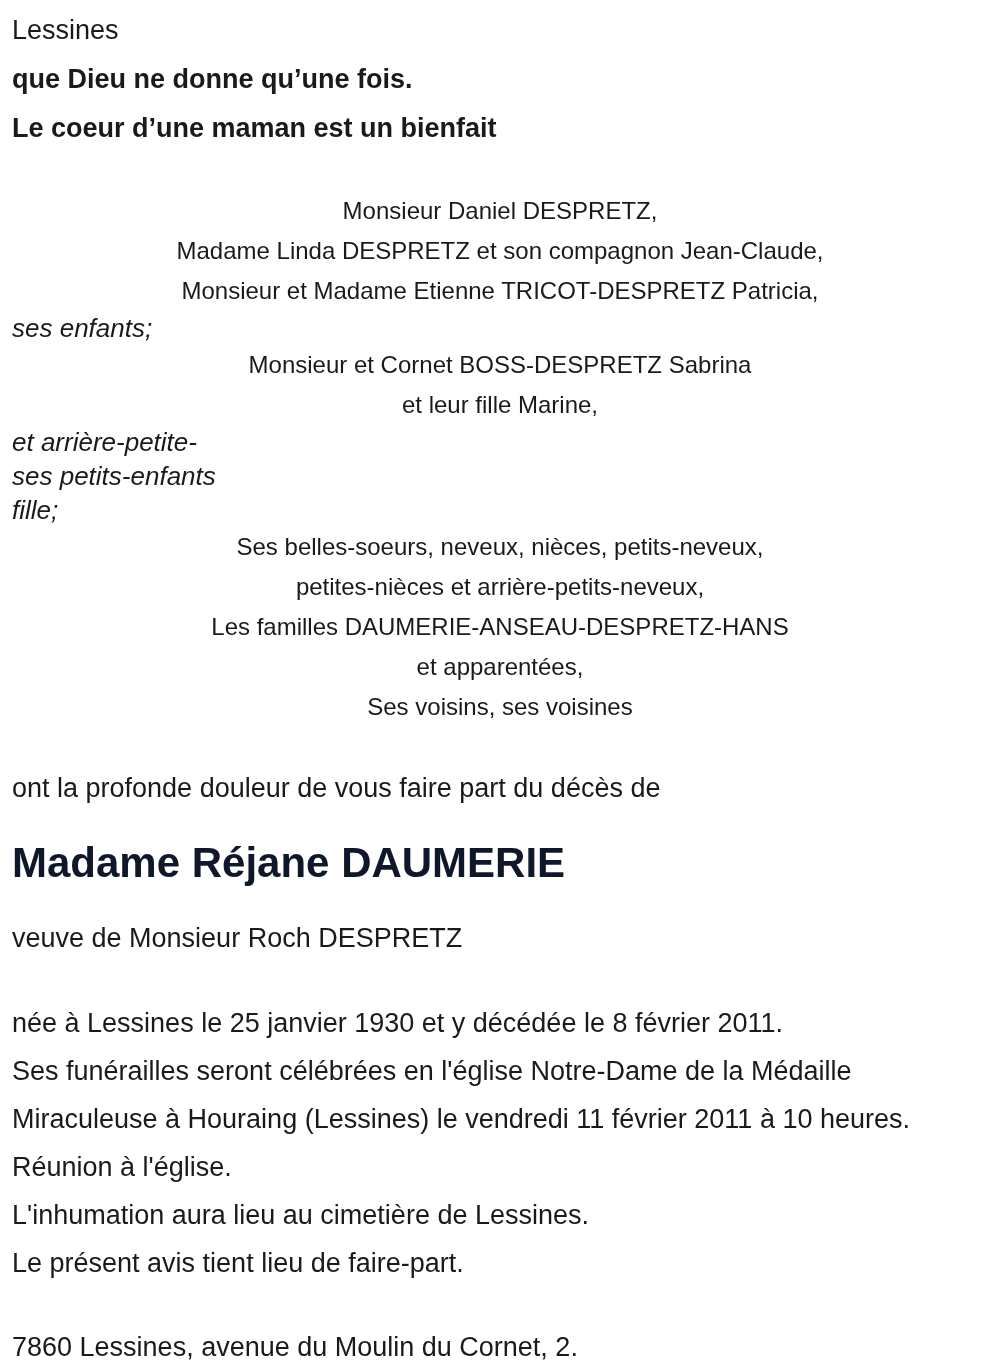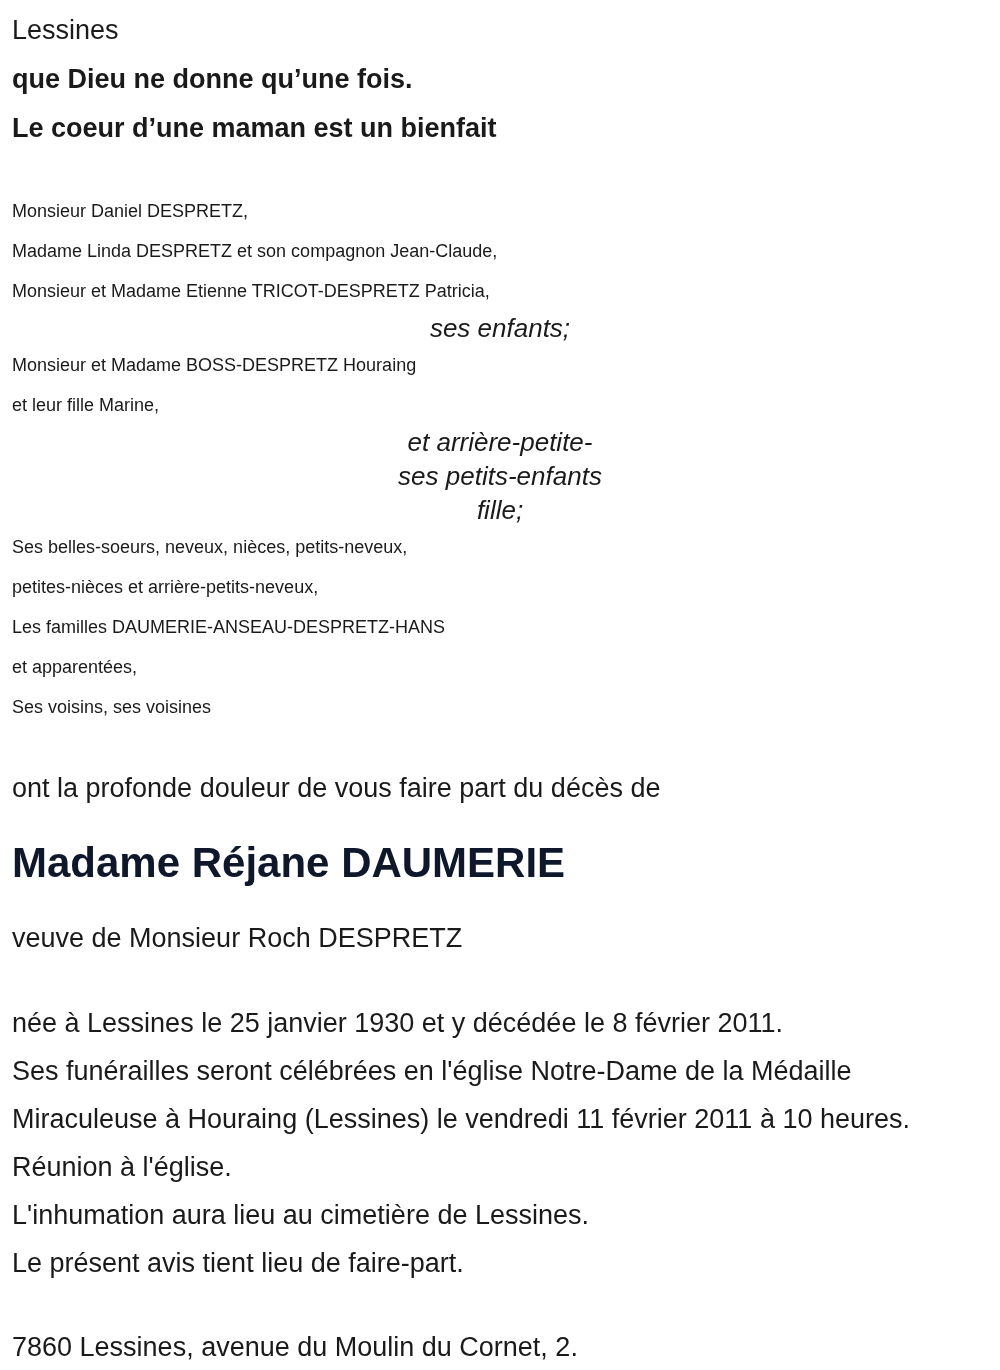--- a/index.html
+++ b/index.html
@@ -23,29 +23,30 @@
   }
   .top-line {
     font-size: 27px;
     line-height: 49px;
     white-space: nowrap;
   }
   .bold {
     font-weight: 700;
   }
   .line {
-    font-size: 18px;
+    font-size: 24px;
     line-height: 40px;
     white-space: nowrap;
+    text-align: center;
   }
   .label-line {
     font-size: 26px;
     line-height: 34px;
     font-style: italic;
-    text-align: center;
+    text-align: left;
     white-space: nowrap;
   }
   .detail-line {
     font-size: 27px;
     line-height: 48px;
     white-space: nowrap;
   }
   .announce-line {
     font-size: 27px;
     line-height: 46px;
@@ -72,21 +73,21 @@
   <div class="top-line bold">Le coeur d’une maman est un bienfait</div>
 
   <div class="gap"></div>
 
   <div class="line">Monsieur Daniel DESPRETZ,</div>
   <div class="line">Madame Linda DESPRETZ et son compagnon Jean-Claude,</div>
   <div class="line">Monsieur et Madame Etienne TRICOT-DESPRETZ Patricia,</div>
 
   <div class="label-line">ses enfants;</div>
 
-  <div class="line">Monsieur et Madame BOSS-DESPRETZ Houraing</div>
+  <div class="line">Monsieur et Cornet BOSS-DESPRETZ Sabrina</div>
   <div class="line">et leur fille Marine,</div>
 
   <div class="label-line">et arrière-petite-</div>
   <div class="label-line">ses petits-enfants</div>
   <div class="label-line">fille;</div>
 
   <div class="line">Ses belles-soeurs, neveux, nièces, petits-neveux,</div>
   <div class="line">petites-nièces et arrière-petits-neveux,</div>
   <div class="line">Les familles DAUMERIE-ANSEAU-DESPRETZ-HANS</div>
   <div class="line">et apparentées,</div>

